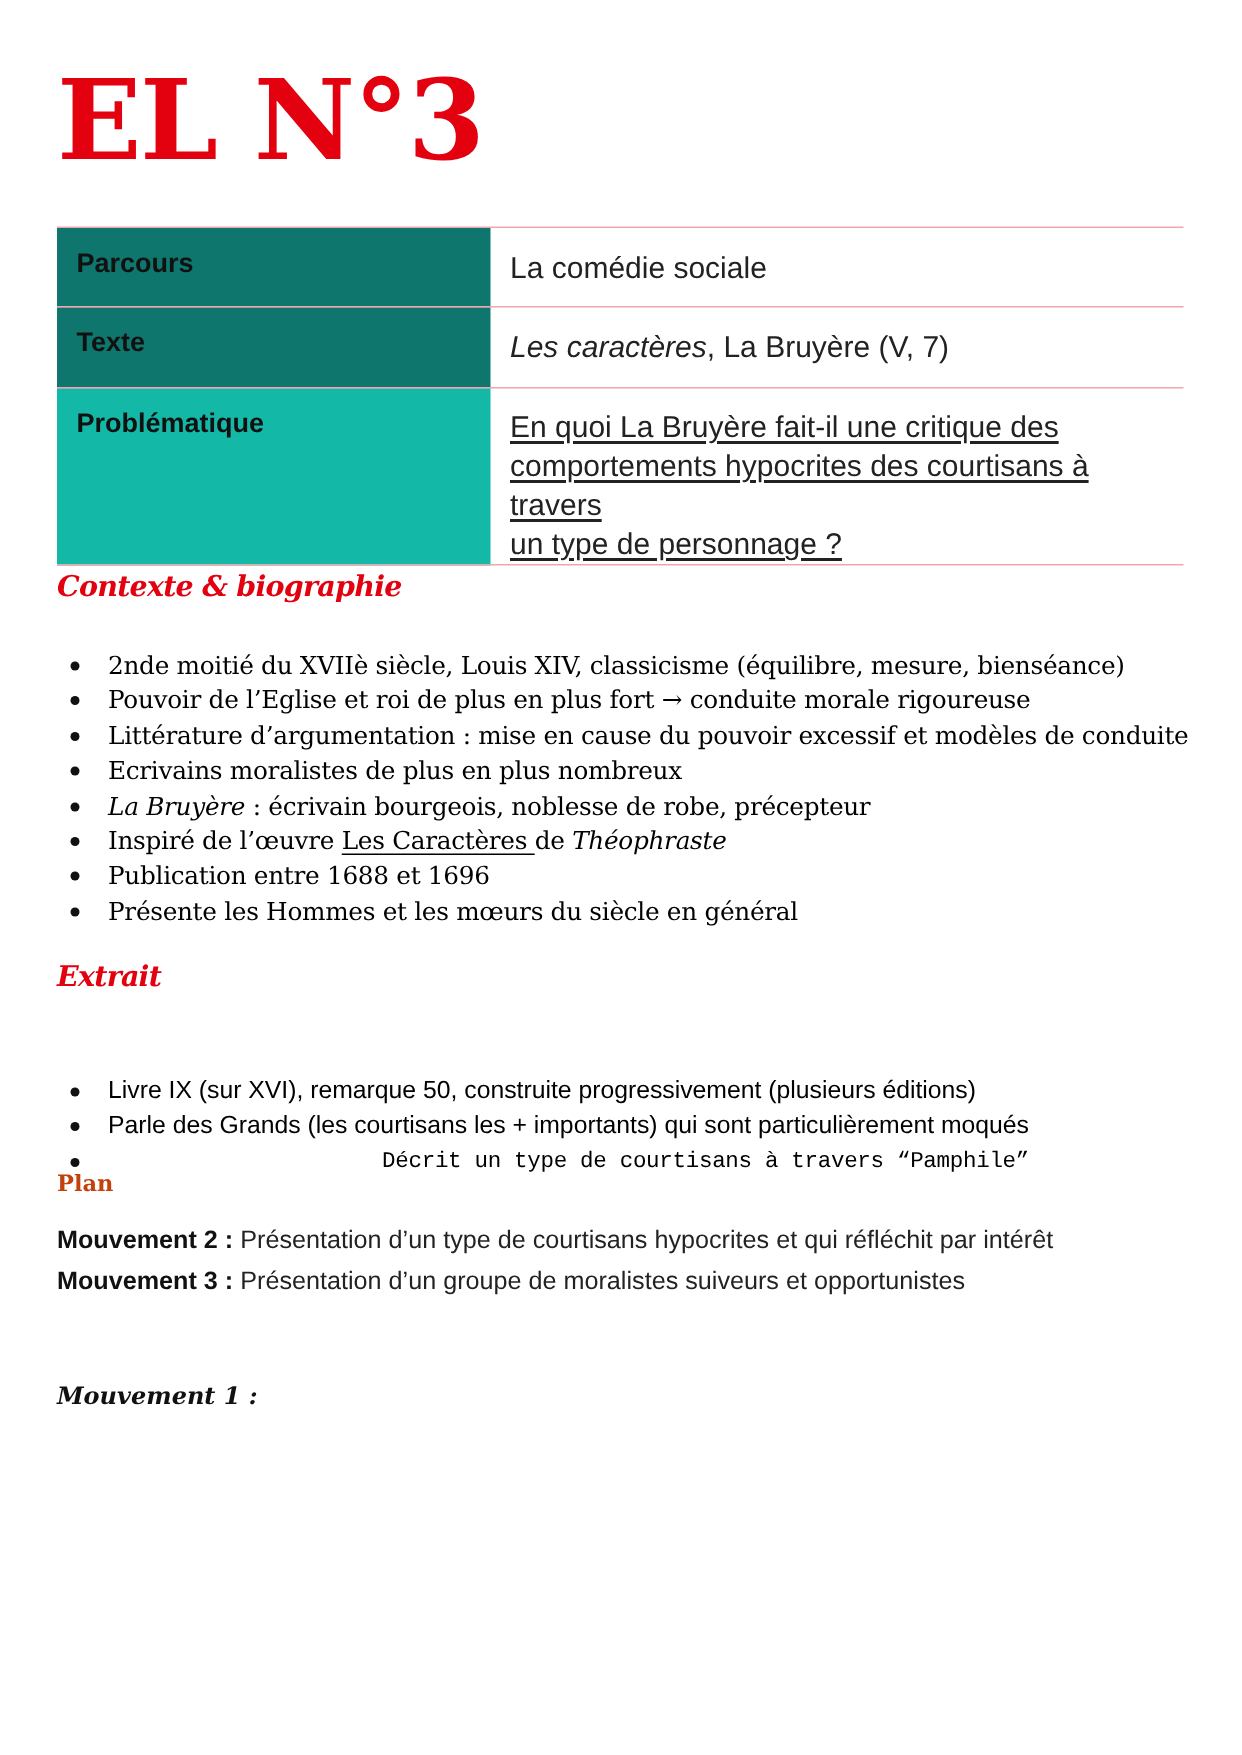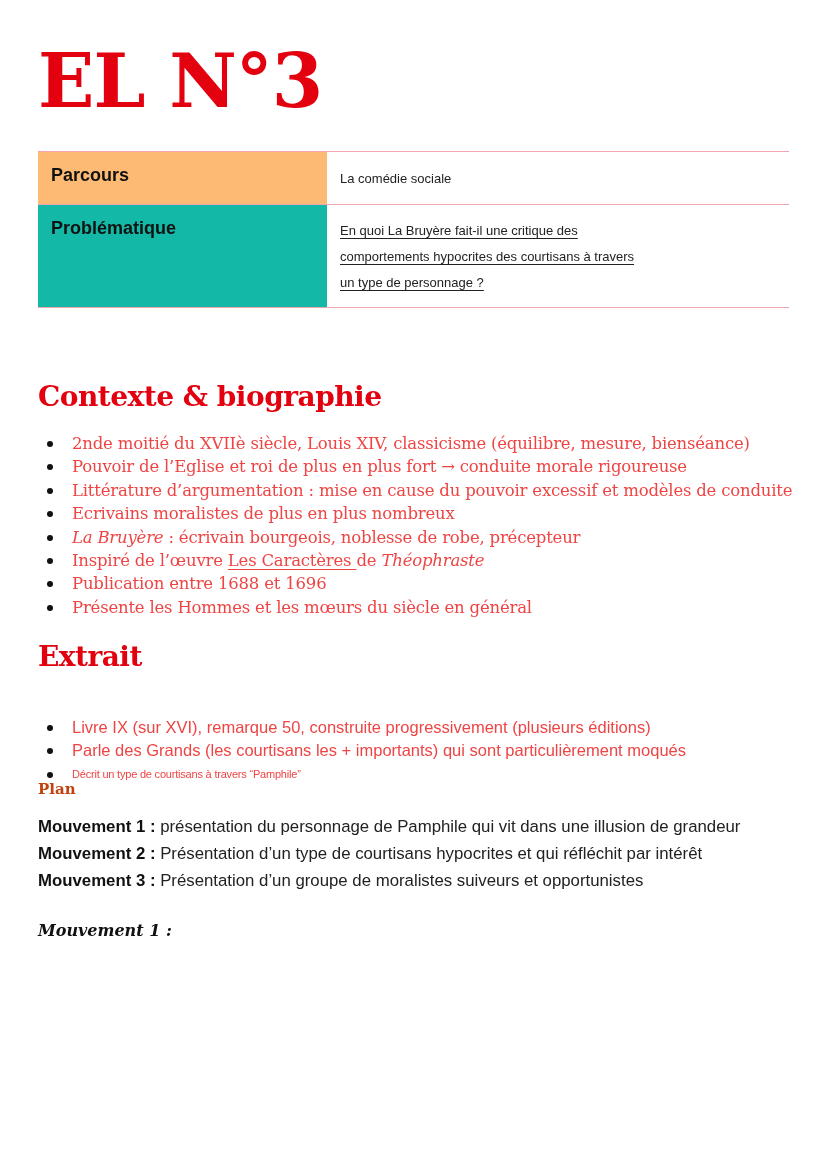--- a/index.html
+++ b/index.html
@@ -22,58 +22,58 @@
       font-family: "Liberation Sans", sans-serif;
     }
     .info-table tr { border-top: 1.5px solid #f0a6ac; }
     .info-table tr:last-child { border-bottom: 1.5px solid #f0a6ac; }
     .info-table td { vertical-align: top; }
     .info-table td.label {
       width: 289px; padding: 13px 13px 0 13px;
       font-weight: bold; font-size: 18px; color: #111;
     }
     .info-table td.value {
-      padding: 14px 12px 0 13px; font-size: 13px; color: #222; line-height: 26px;
+      padding: 14px 12px 0 13px; font-size: 20px; color: #222; line-height: 26px;
     }
     .row-parcours { height: 53px; }
     .row-texte { height: 54px; }
     .row-problematique { height: 103px; }
-    .row-parcours td.label, .row-texte td.label { background: #fdba74; }
+    .row-parcours td.label, .row-texte td.label { background: #0f766e; }
     .row-problematique td.label { background: #14b8a6; }
     .row-parcours td.value { padding-top: 14px; }
     .row-texte td.value { padding-top: 14px; }
     .row-problematique td.value { padding-top: 13px; }
     .underline { text-decoration: underline; text-underline-offset: 3px; }
     .ital { font-style: italic; }
 
     .section-heading {
       position: absolute; left: 38px;
       font-family: "DejaVu Serif", serif;
-      font-weight: bold; font-size: 28px; color: #e3000f; letter-spacing: -0.5px;
+      font-weight: bold; font-size: 19px; color: #e3000f; letter-spacing: -0.5px; font-style: italic;
     }
     .h-contexte { top: 380px; }
     .h-extrait { top: 640px; }
 
     ul.bullets {
       position: absolute; left: 38px; list-style: none;
     }
     ul.bullets li {
       position: relative; padding-left: 34px; height: 23.4px; line-height: 23.4px;
-      font-size: 16.5px; color: #ef4444; white-space: nowrap;
+      font-size: 16.5px; color: #000000; white-space: nowrap;
     }
     ul.bullets li::before {
       content: ""; position: absolute; left: 9px; top: 9px;
       width: 6px; height: 6px; border-radius: 50%; background: #111;
     }
     .list-contexte { top: 432px; font-family: "DejaVu Serif", serif; }
     .list-contexte li { font-size: 15.6px; letter-spacing: -0.2px; }
     .list-extrait { top: 716px; }
     .list-extrait li { font-size: 16.5px; }
     .list-extrait li.sans { font-family: "Liberation Sans", sans-serif; }
-    .list-extrait li.serif { font-family: Liberation Sans, sans-serif; font-size: 11px; letter-spacing: -0.2px; }
+    .list-extrait li.serif { font-family: Liberation Mono, monospace; font-size: 15px; letter-spacing: -0.2px; text-align: right; }
 
     .plan-label {
       position: absolute; left: 38px; top: 780px;
       font-family: "DejaVu Serif", serif; font-weight: bold; font-size: 15px; color: #c2410c;
     }
     .movements {
       position: absolute; left: 38px; top: 813px;
       font-family: "Liberation Sans", sans-serif; font-size: 16.8px; color: #222;
     }
     .movement { height: 27px; line-height: 27px; white-space: nowrap; }
@@ -88,20 +88,24 @@
 </head>
 <body>
 
 <h1 class="page-title">EL N°3</h1>
 
 <table class="info-table">
   <tbody>
       <tr class="row-parcours">
     <td class="label">Parcours</td>
     <td class="value">La comédie sociale</td>
+  </tr>
+  <tr class="row-texte">
+    <td class="label">Texte</td>
+    <td class="value"><span class="ital">Les caractères</span><span>, La Bruyère (V, 7)</span></td>
   </tr>
   <tr class="row-problematique">
     <td class="label">Problématique</td>
     <td class="value">
       <span class="underline">En quoi La Bruyère fait-il une critique des </span><br>
       <span class="underline">comportements hypocrites des courtisans à travers </span><br>
       <span class="underline">un type de personnage ?</span>
     </td>
   </tr>
 </tbody>
@@ -124,18 +128,17 @@
 
 <ul class="bullets list-extrait">
   <li class="sans">Livre IX (sur XVI), remarque 50, construite progressivement (plusieurs éditions)</li>
   <li class="sans">Parle des Grands (les courtisans les + importants) qui sont particulièrement moqués</li>
   <li class="serif">Décrit un type de courtisans à travers “Pamphile”</li>
 </ul>
 
 <div class="plan-label">Plan</div>
 
 <div class="movements">
-  <div class="movement"><b>Mouvement 1 :</b><span> présentation du personnage de Pamphile qui vit dans une illusion de grandeur</span></div>
   <div class="movement"><b>Mouvement 2 :</b><span> Présentation d’un type de courtisans hypocrites et qui réfléchit par intérêt</span></div>
   <div class="movement"><b>Mouvement 3 :</b><span> Présentation d’un groupe de moralistes suiveurs et opportunistes</span></div>
 </div>
 
 <div class="movement-heading">Mouvement 1 :</div>
 
 </body></html>

